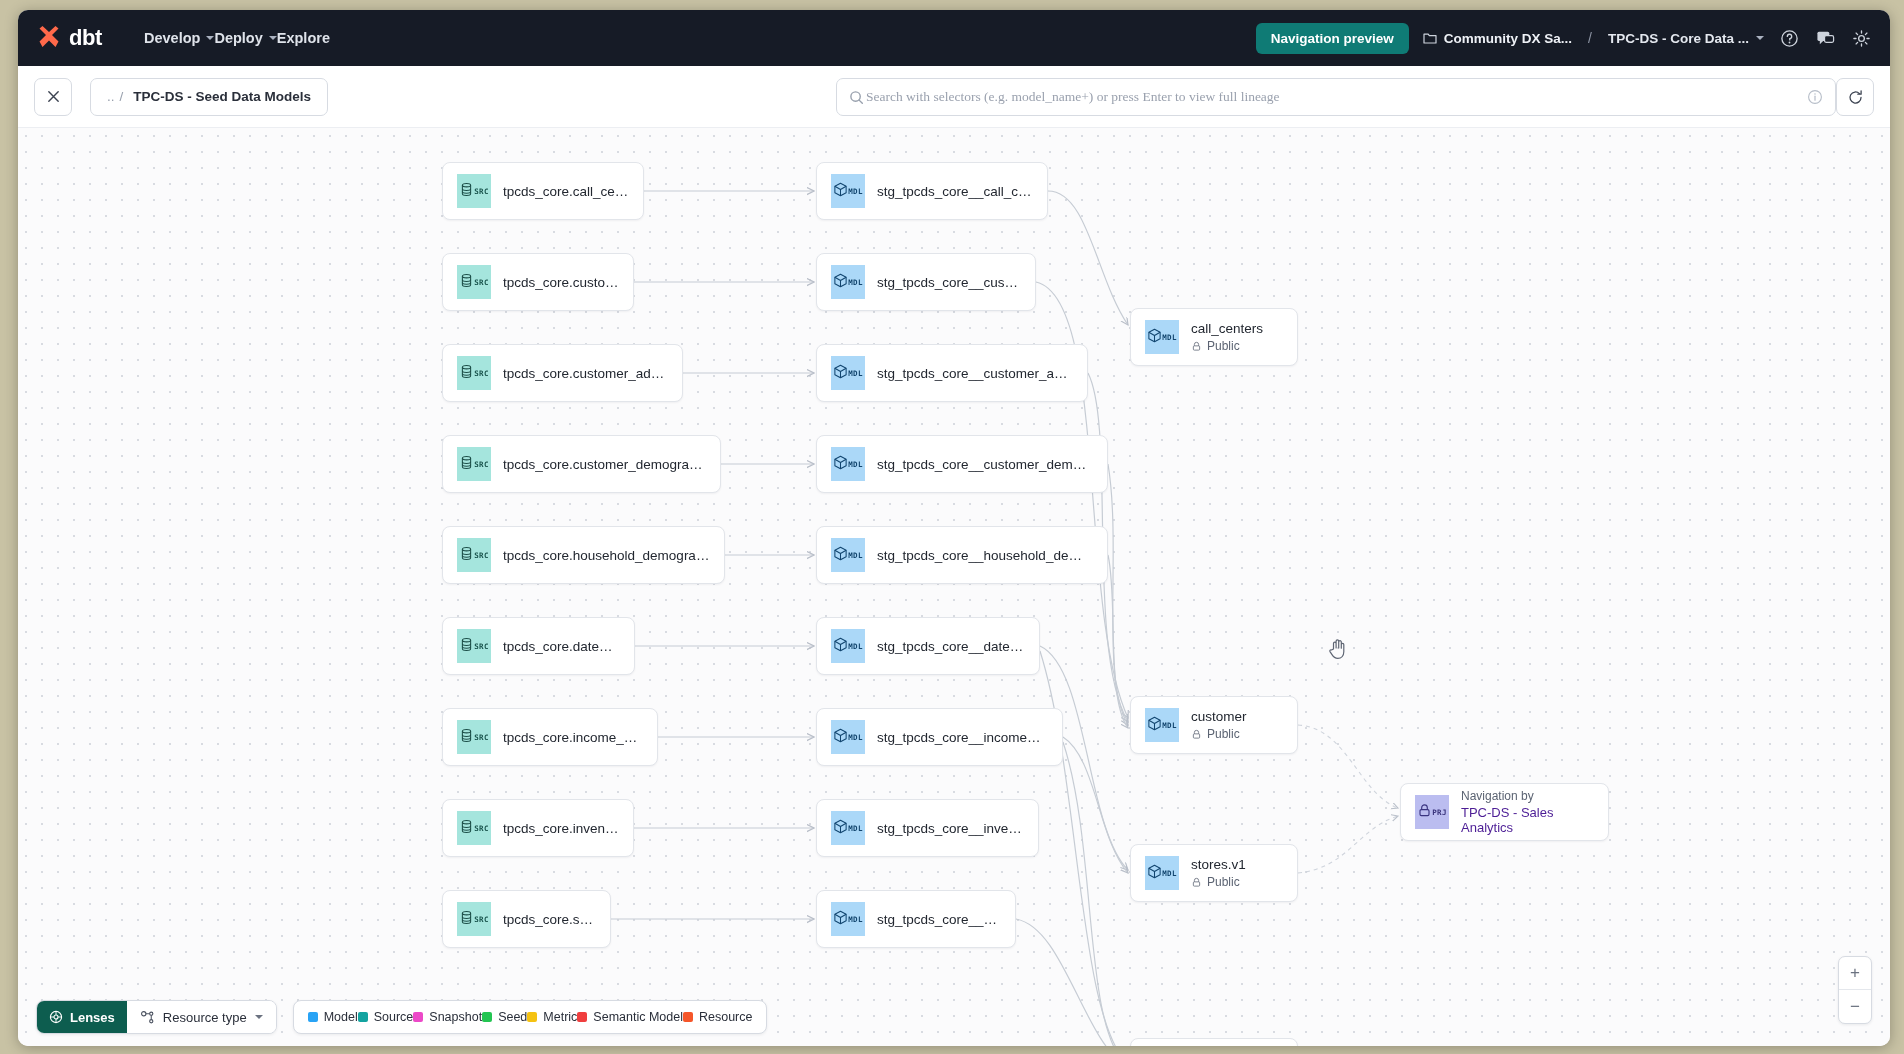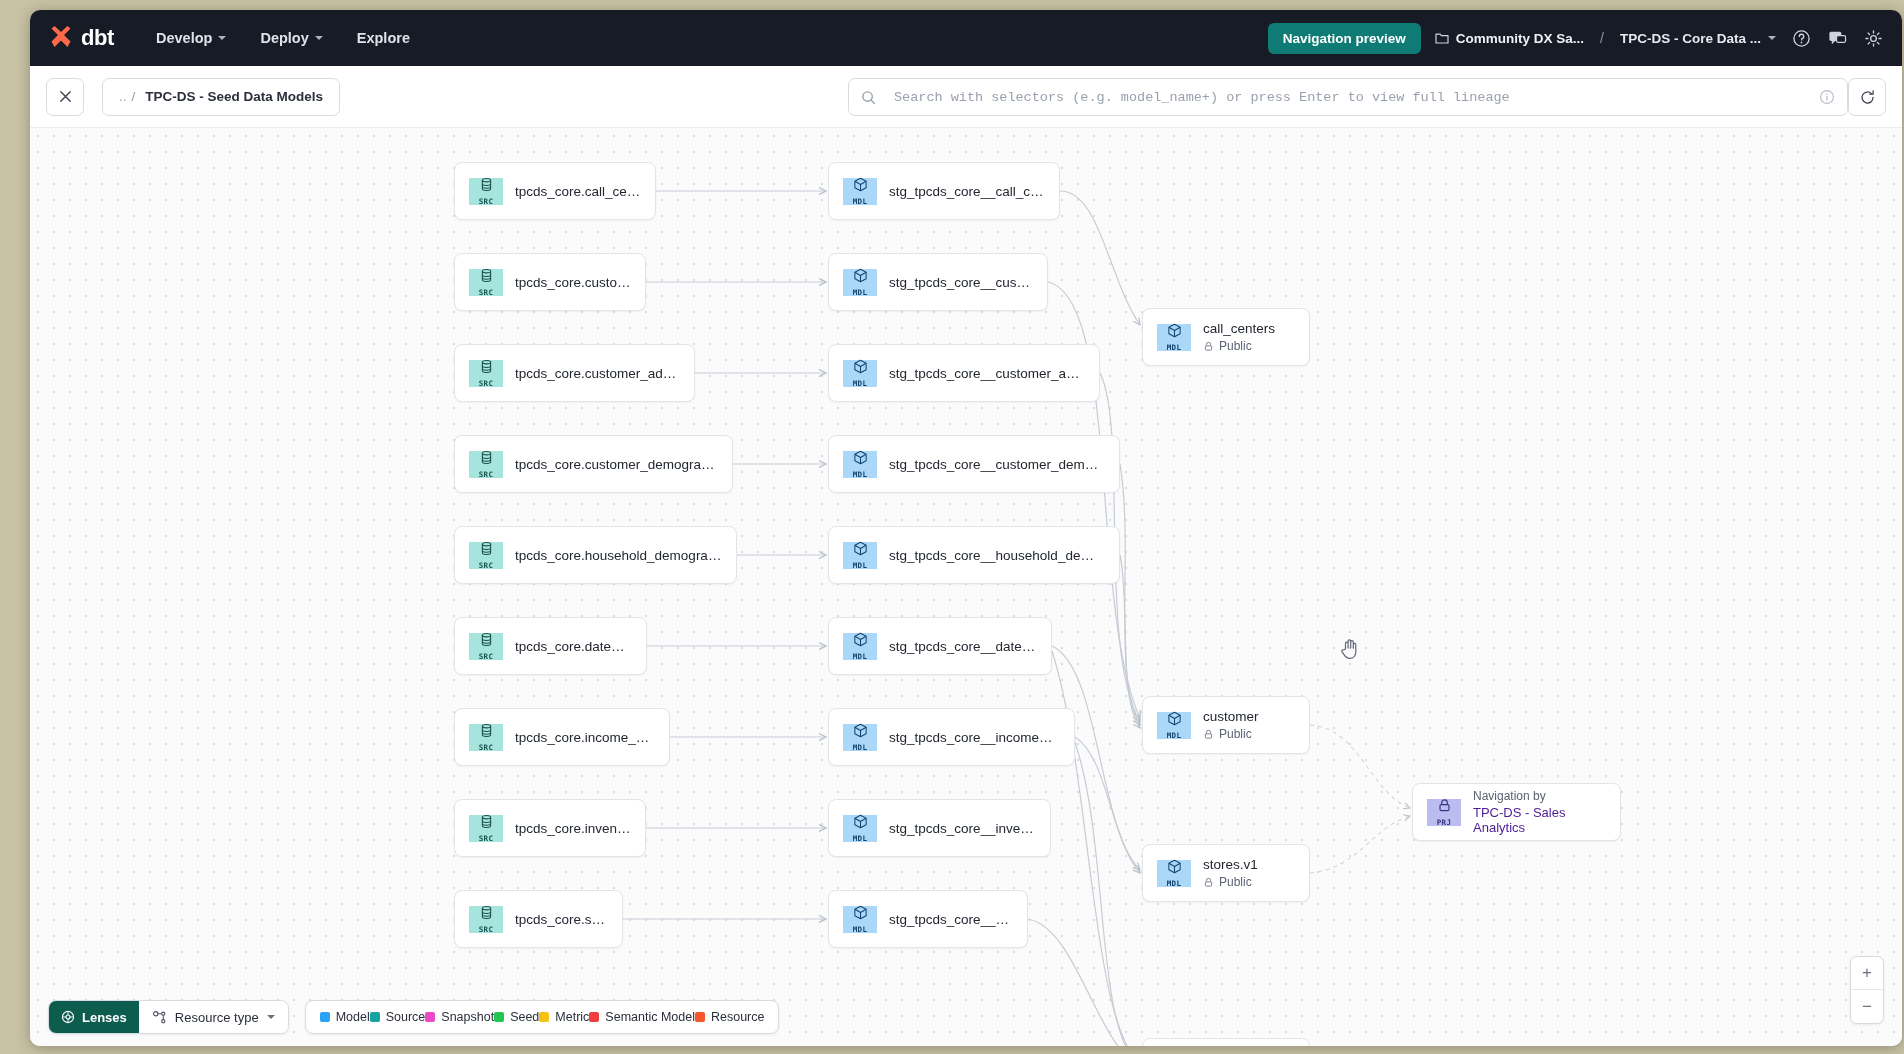--- a/index.html
+++ b/index.html
@@ -4,41 +4,41 @@
 <style>
   * { box-sizing: border-box; margin: 0; padding: 0; }
   html, body {
     width: 1904px; height: 1054px;
     font-family: "Liberation Sans", sans-serif;
     background: #c8c2a4;
     overflow: hidden;
   }
   #app {
     position: absolute;
-    left: 30px; top: 10px;
+    left: 18px; top: 10px;
     width: 1872px; height: 1036px;
     background: #ffffff;
     border-radius: 10px;
     overflow: hidden;
     box-shadow: 0 2px 14px rgba(0,0,0,.28);
   }
 
   
   .navbar {
     position: absolute; left: 0; top: 0;
     width: 100%; height: 56px;
     background: #161b26;
     display: flex; align-items: center;
     padding: 0 18px;
     color: #e6e9ef;
   }
   .logo-wrap { display: flex; align-items: center; gap: 7px; margin-right: 42px; }
   .logo-x { width: 26px; height: 26px; position: relative; }
   .logo-text { font-size: 22px; font-weight: 700; color: #fff; letter-spacing: -.4px; }
-  .nav-items { display: flex; align-items: flex-start; gap: 34px; }
+  .nav-items { display: flex; align-items: flex-start; }
   .nav-item {
     font-size: 14.5px; font-weight: 600; color: #dfe3ea;
     display: flex; align-items: center; gap: 6px; cursor: pointer;
   }
   .caret {
     width: 0; height: 0;
     border-left: 4px solid transparent; border-right: 4px solid transparent;
     border-top: 4.5px solid #aab2c0;
   }
   .nav-right { margin-left: auto; display: flex; align-items: center; gap: 14px; }
@@ -80,22 +80,22 @@
   .bc-pill .dots { color: #98a0ad; font-weight: 500; margin-right: 5px; }
   .search-box {
     position: absolute; left: 818px; top: 12px;
     width: 1000px; height: 38px;
     border: 1px solid #d7dbe2; border-radius: 7px;
     display: flex; align-items: center; padding: 0 12px; background: #fff;
   }
   .search-box input {
     flex: 1; border: none; outline: none;
     font-size: 13.5px; color: #1d4ed8;
-    font-family: Liberation Mono, monospace;
-    margin-left: 18px; background: transparent;
+    font-family: Liberation Serif, serif;
+    margin-left: 2px; background: transparent;
   }
   .search-box input::placeholder { color: #9aa1ae; }
   .refresh-btn {
     position: absolute; right: 16px; top: 12px;
     width: 38px; height: 38px;
     border: 1px solid #d7dbe2; border-radius: 7px;
     display: flex; align-items: center; justify-content: center;
     cursor: pointer; background: #fff;
   }
 
@@ -114,23 +114,23 @@
     position: absolute;
     background: #ffffff;
     border: 1px solid #e2e5ea;
     border-radius: 8px;
     display: flex; align-items: center;
     padding: 0 14px;
     box-shadow: 0 1px 2px rgba(16,24,40,.05);
     cursor: pointer;
   }
   .badge {
-    width: 34px; height: 27px;
+    width: 34px; height: 34px;
     border-radius: 0;
-    display: flex; flex-direction: column;
+    display: flex; flex-direction: row;
     align-items: center; justify-content: center;
     flex: 0 0 auto; margin-right: 12px;
   }
   .badge.src { background: #a5e5dd; }
   .badge.mdl { background: #abd8f8; }
   .badge.prj { background: #bbbdf0; }
   .badge-label {
     font-size: 7.5px; font-weight: 700; letter-spacing: .3px;
     font-family: "DejaVu Sans Mono", monospace;
     margin-top: 1px;

